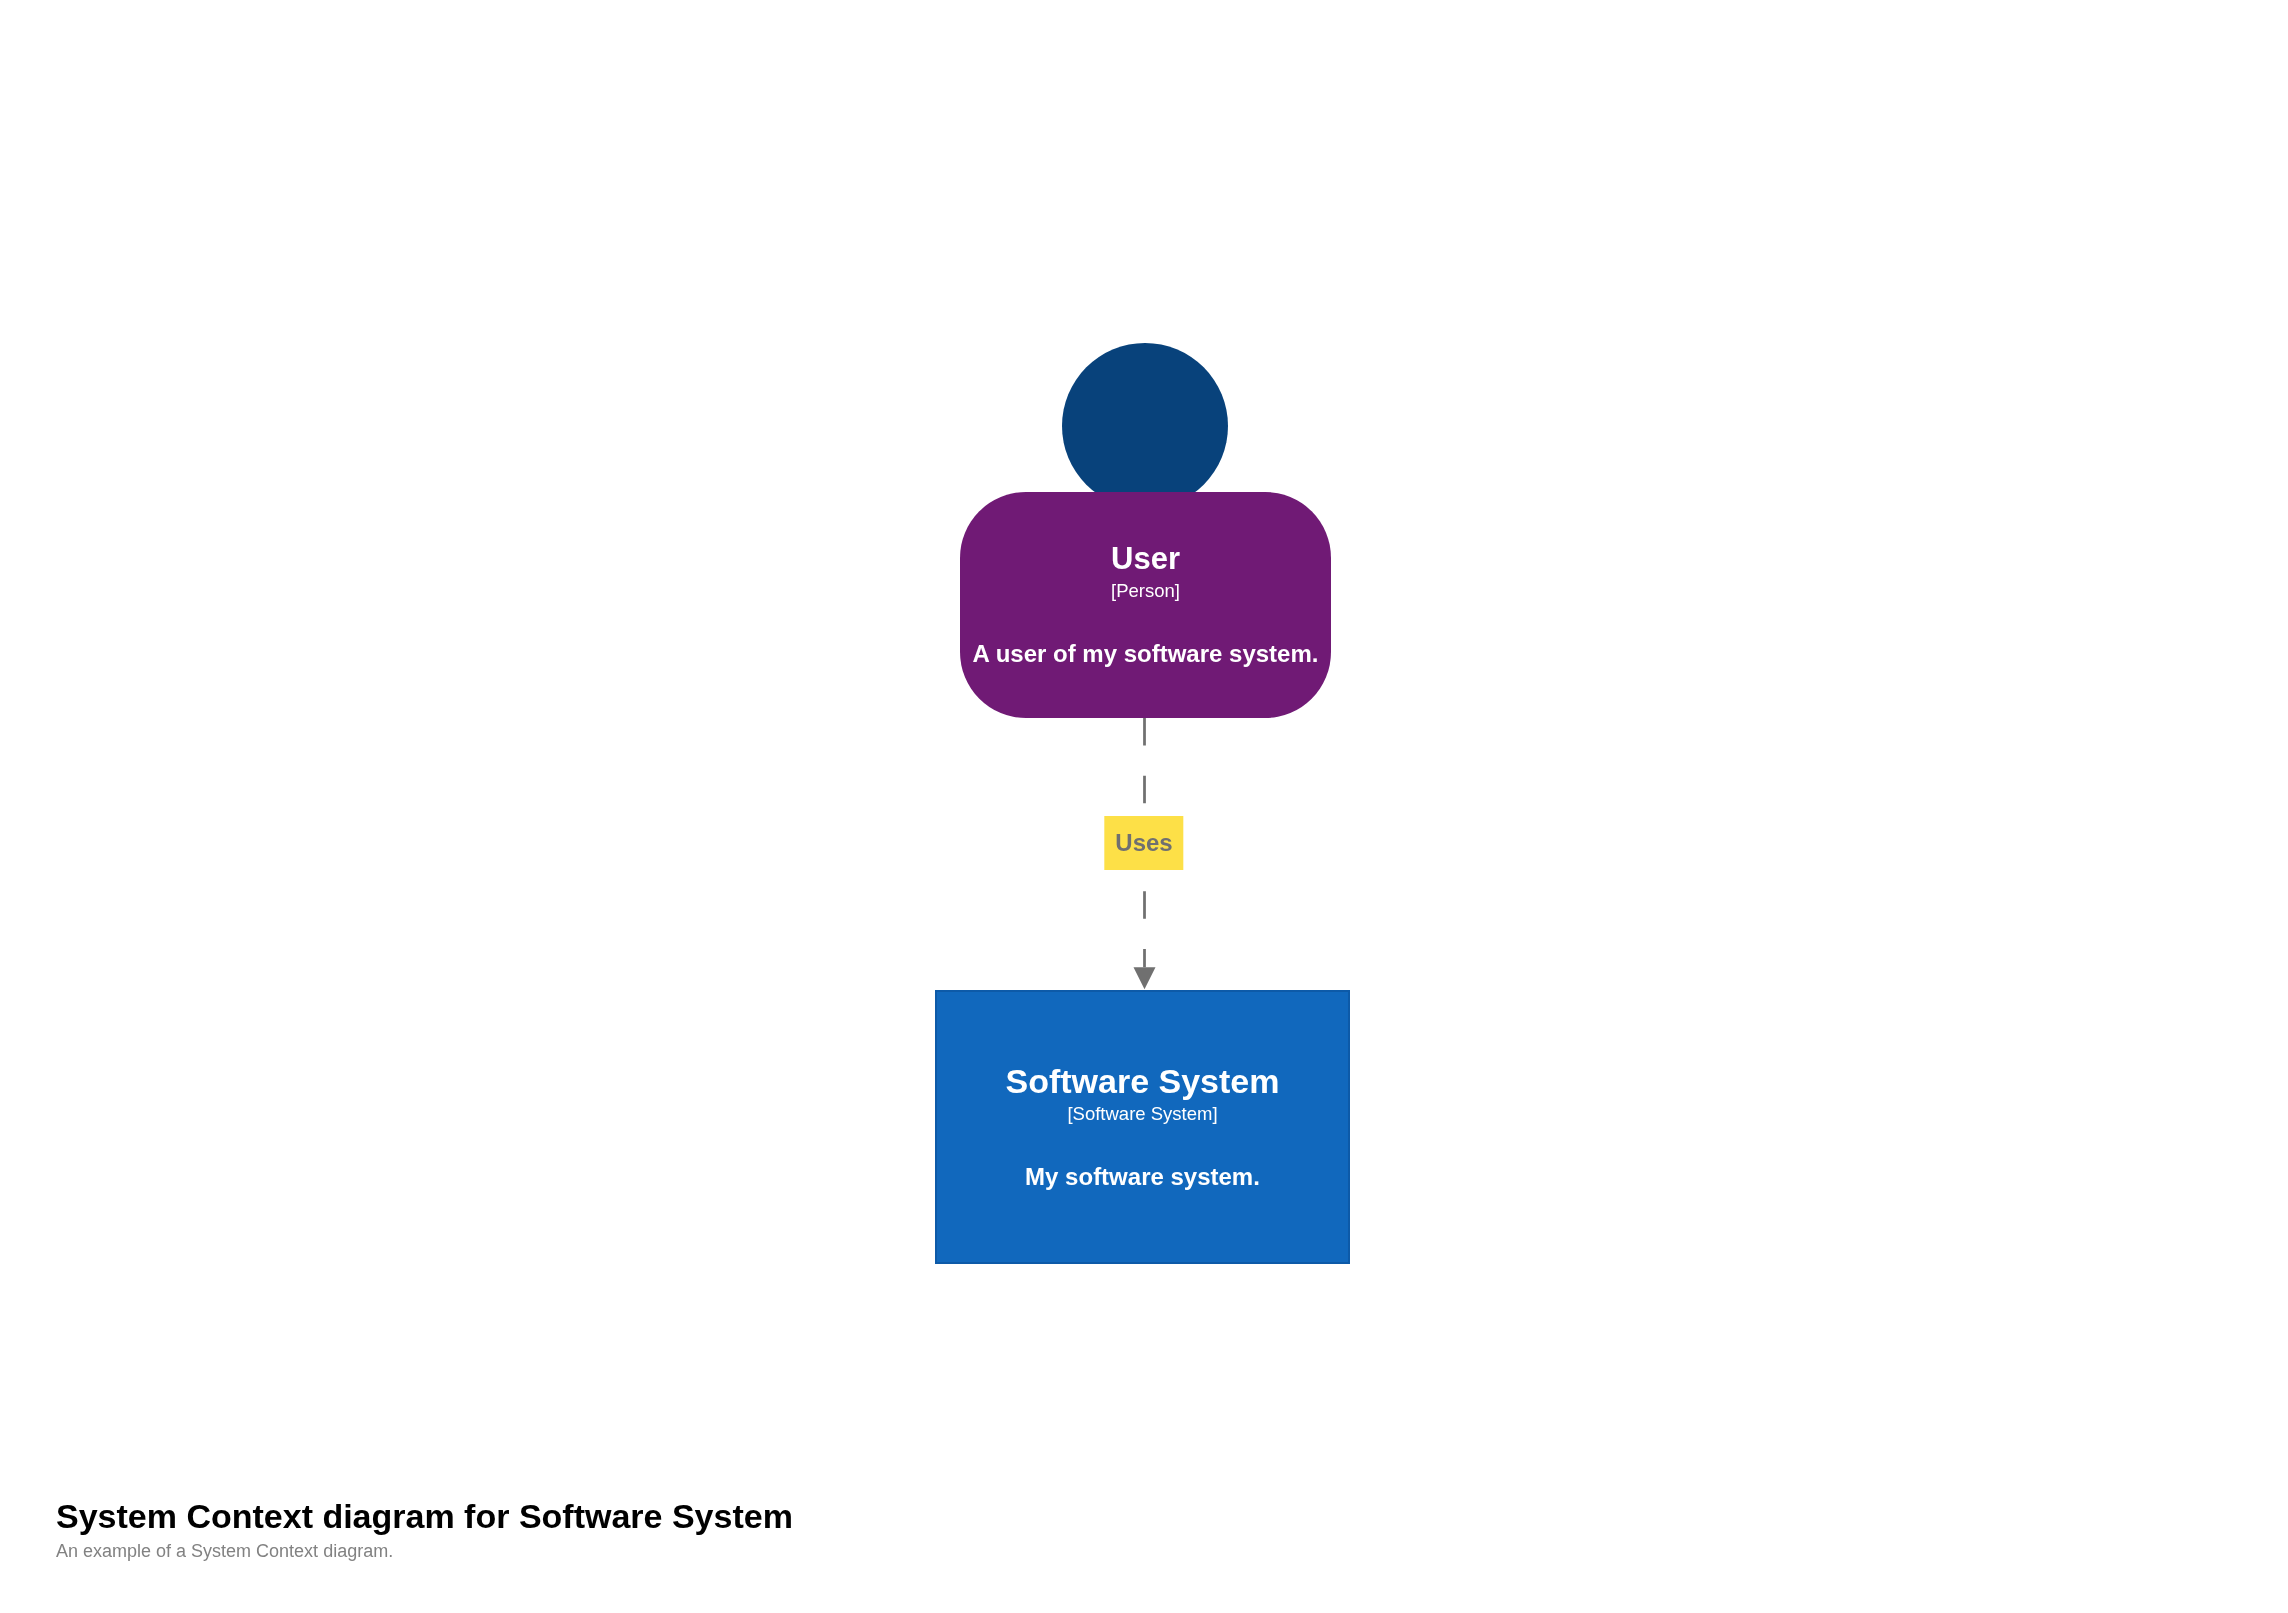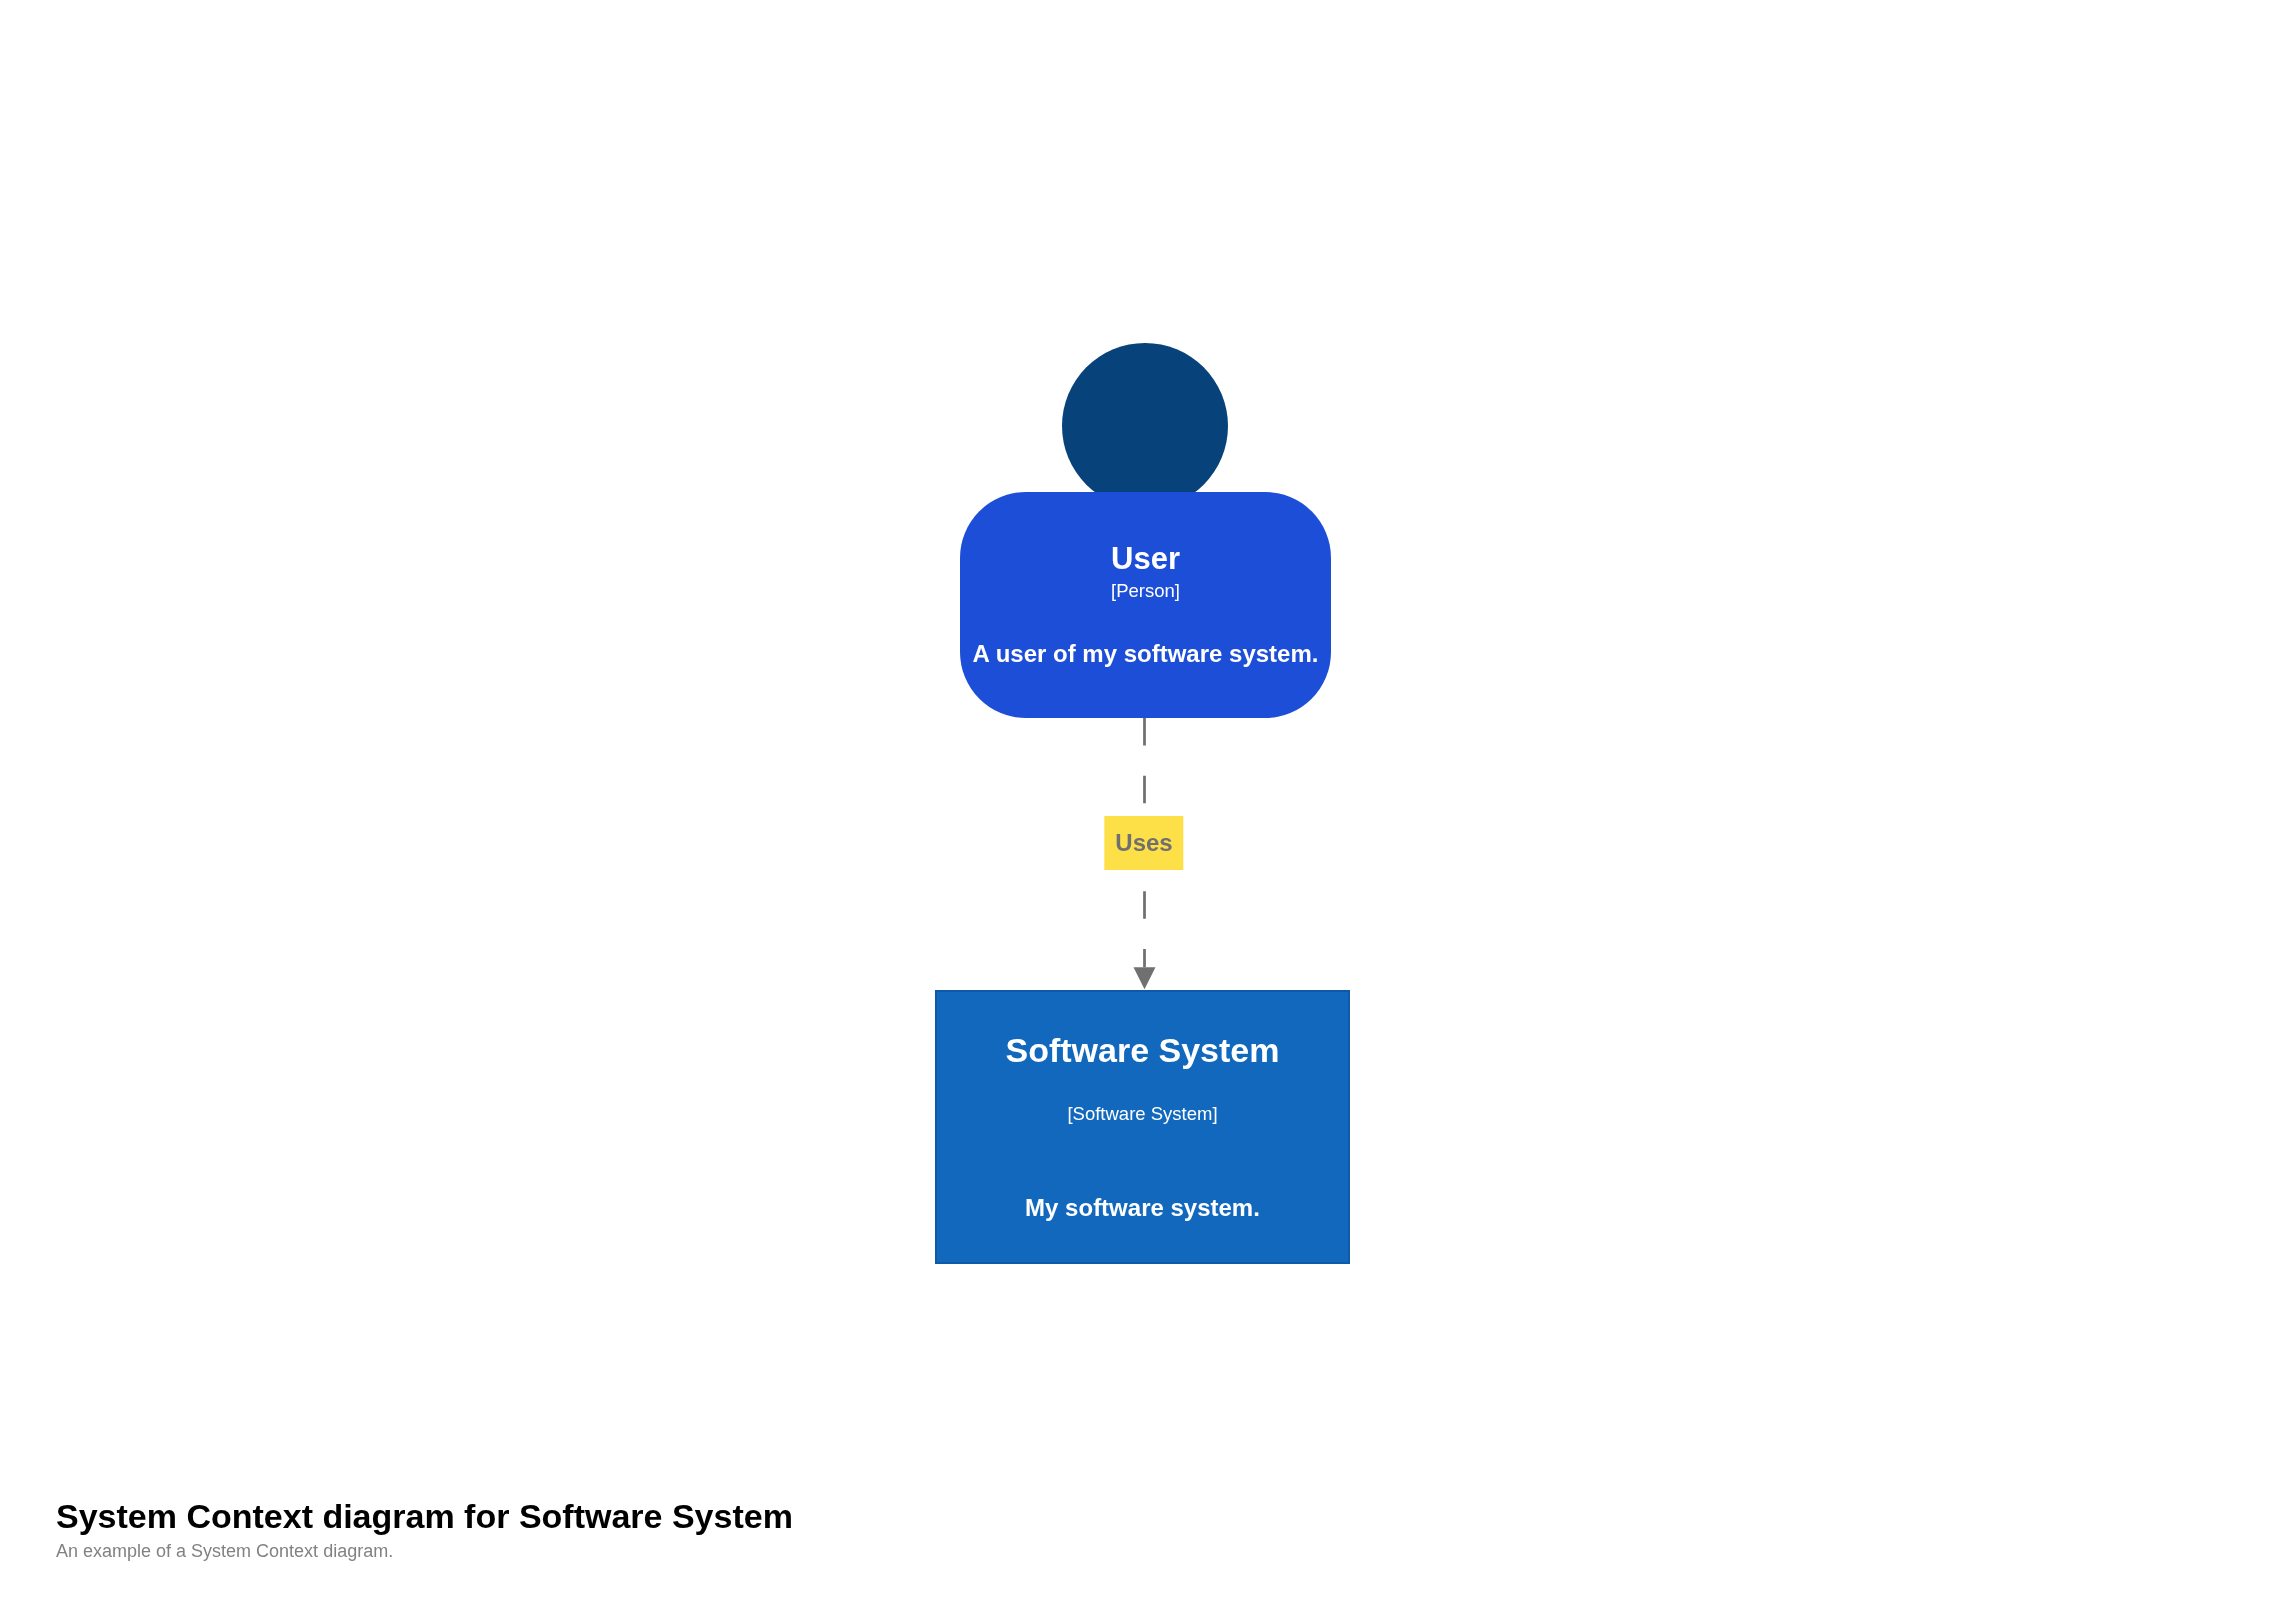--- a/index.html
+++ b/index.html
@@ -34,21 +34,21 @@
     border-radius: 50%;
     background: #08427b;
   }
   .person-body {
     position: absolute;
     left: 0;
     top: 149px;
     width: 371px;
     height: 226px;
     border-radius: 66px;
-    background: #1d4ed8;
+    background: #701a75;
     display: flex;
     flex-direction: column;
     align-items: center;
     justify-content: center;
     text-align: center;
     color: #ffffff;
   }
 
   
   .system {
@@ -60,21 +60,20 @@
     box-sizing: border-box;
     background: #1168bd;
     border: 2.8px solid #0d5aa8;
     display: flex;
     flex-direction: column;
     align-items: center;
     justify-content: center;
     text-align: center;
     color: #ffffff;
     cursor: pointer;
-    gap: 31px;
   }
 
   
   .element-name {
     font-weight: bold;
     font-size: 31px;
     line-height: 1.15;
   }
   .system .element-name {
     font-size: 34px;

